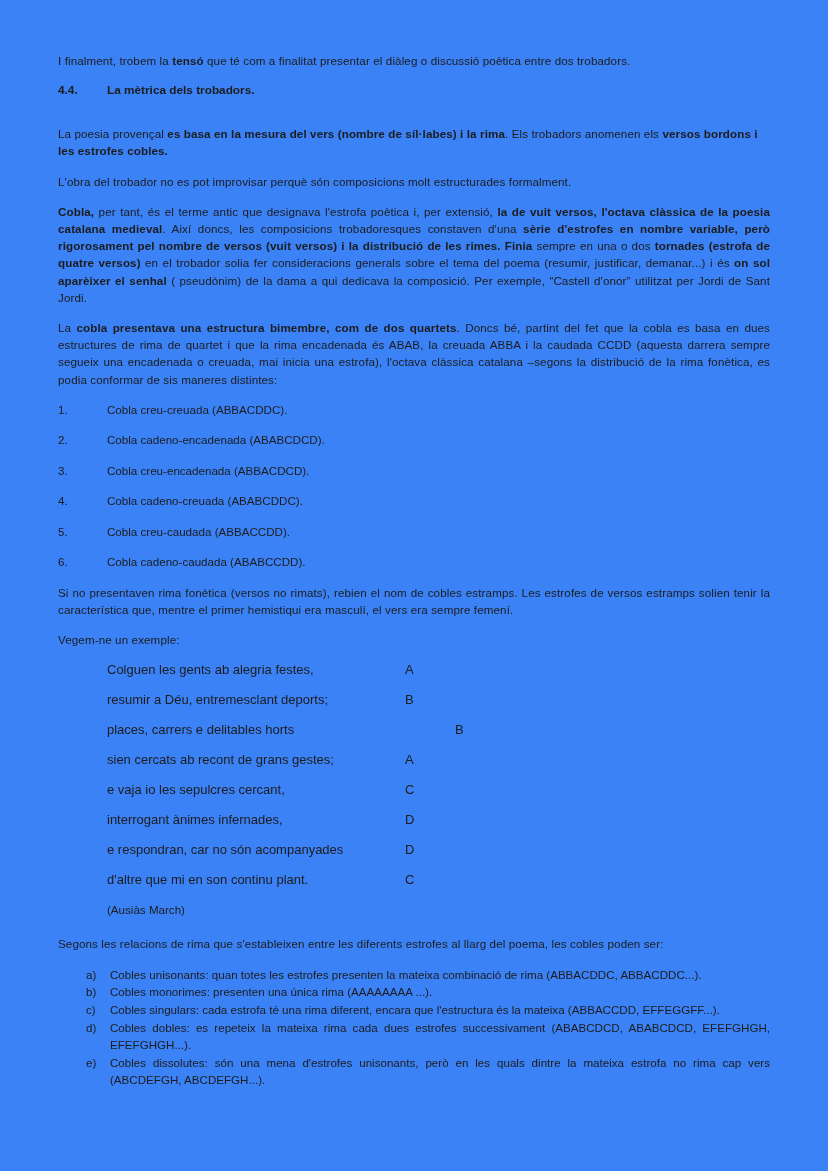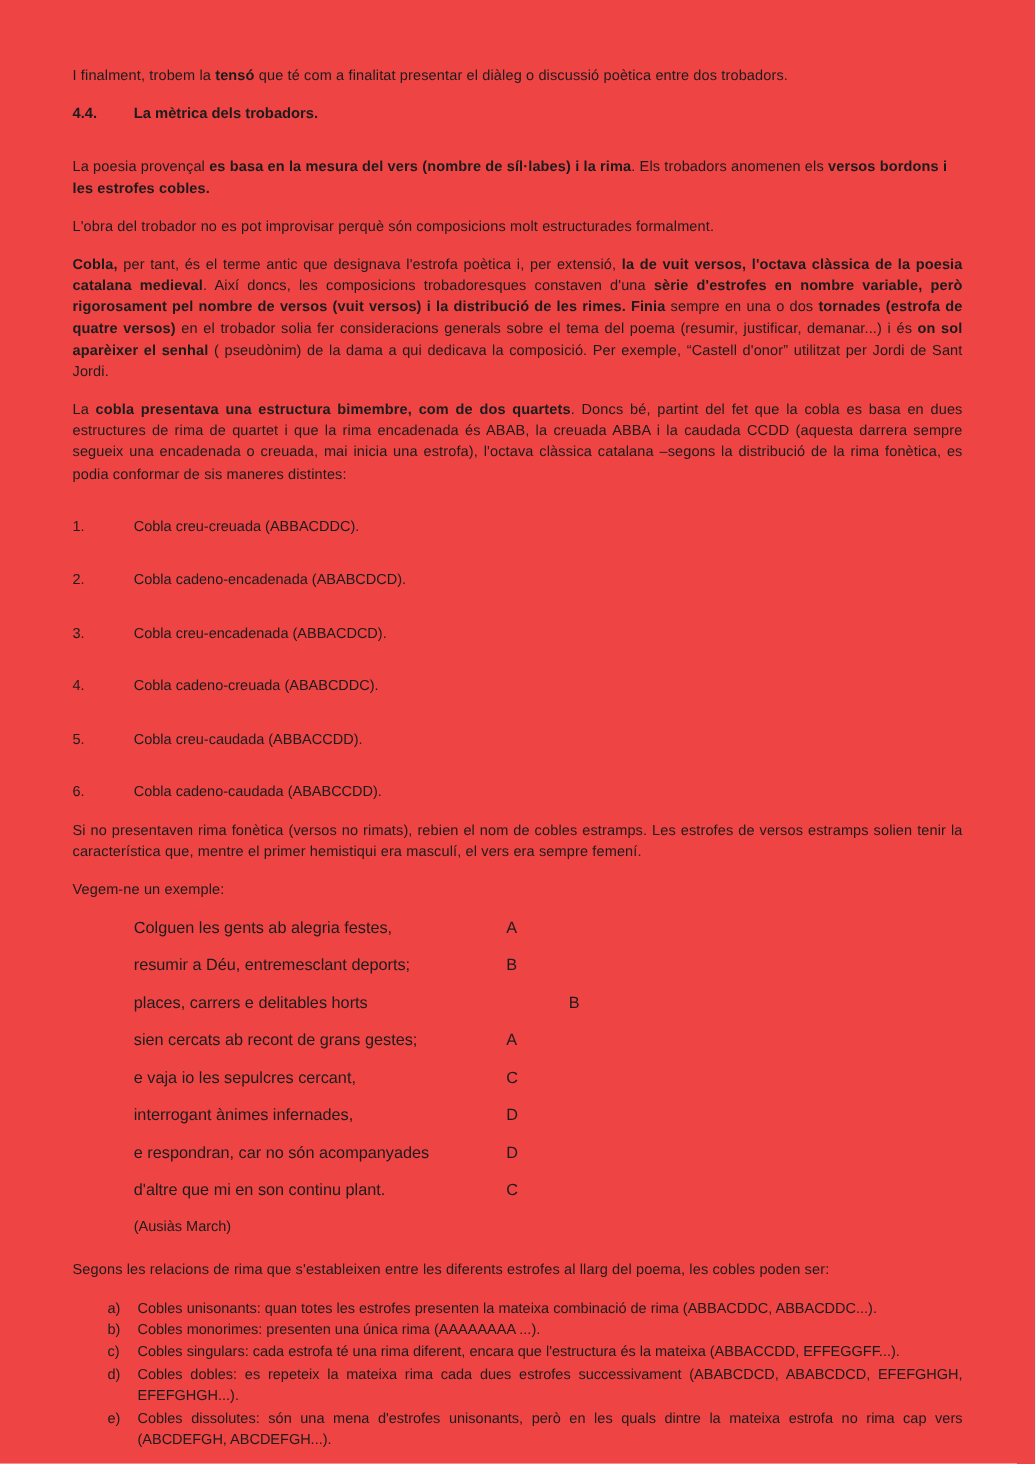--- a/index.html
+++ b/index.html
@@ -13,21 +13,21 @@
     height: 1171px;
     font-family: "Liberation Sans", sans-serif;
     color: #1c1c1c;
     -webkit-font-smoothing: antialiased;
   }
 
   .page {
     position: relative;
     width: 828px;
     height: 1171px;
-    background: #ef4444;
+    background: #3b82f6;
     box-sizing: border-box;
     padding: 52px 58px 0 58px;
   }
 
   .doc {
     width: 712px;
   }
 
   
   p.para {
@@ -66,21 +66,21 @@
     display: flex;
     align-items: baseline;
     font-size: 11.6px;
     line-height: 17px;
     margin-bottom: 13.5px;
   }
   ol.numlist li .marker {
     width: 49px;
     flex: 0 0 49px;
   }
-  ol.numlist li .txt { flex: 1 1 auto; margin-top: 12px; }
+  ol.numlist li .txt { flex: 1 1 auto; }
 
   
   .poem {
     margin: 0 0 13px 0;
     padding-left: 49px;
   }
   .poem .vrow {
     display: flex;
     align-items: flex-end;
     font-size: 13px;

